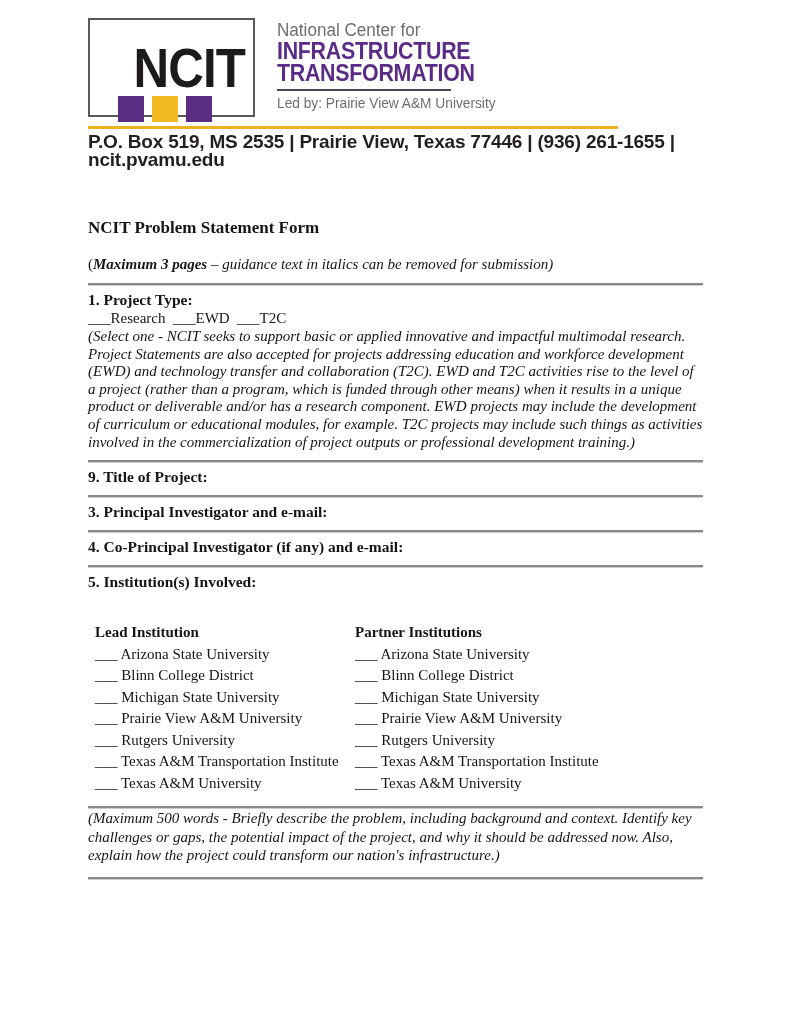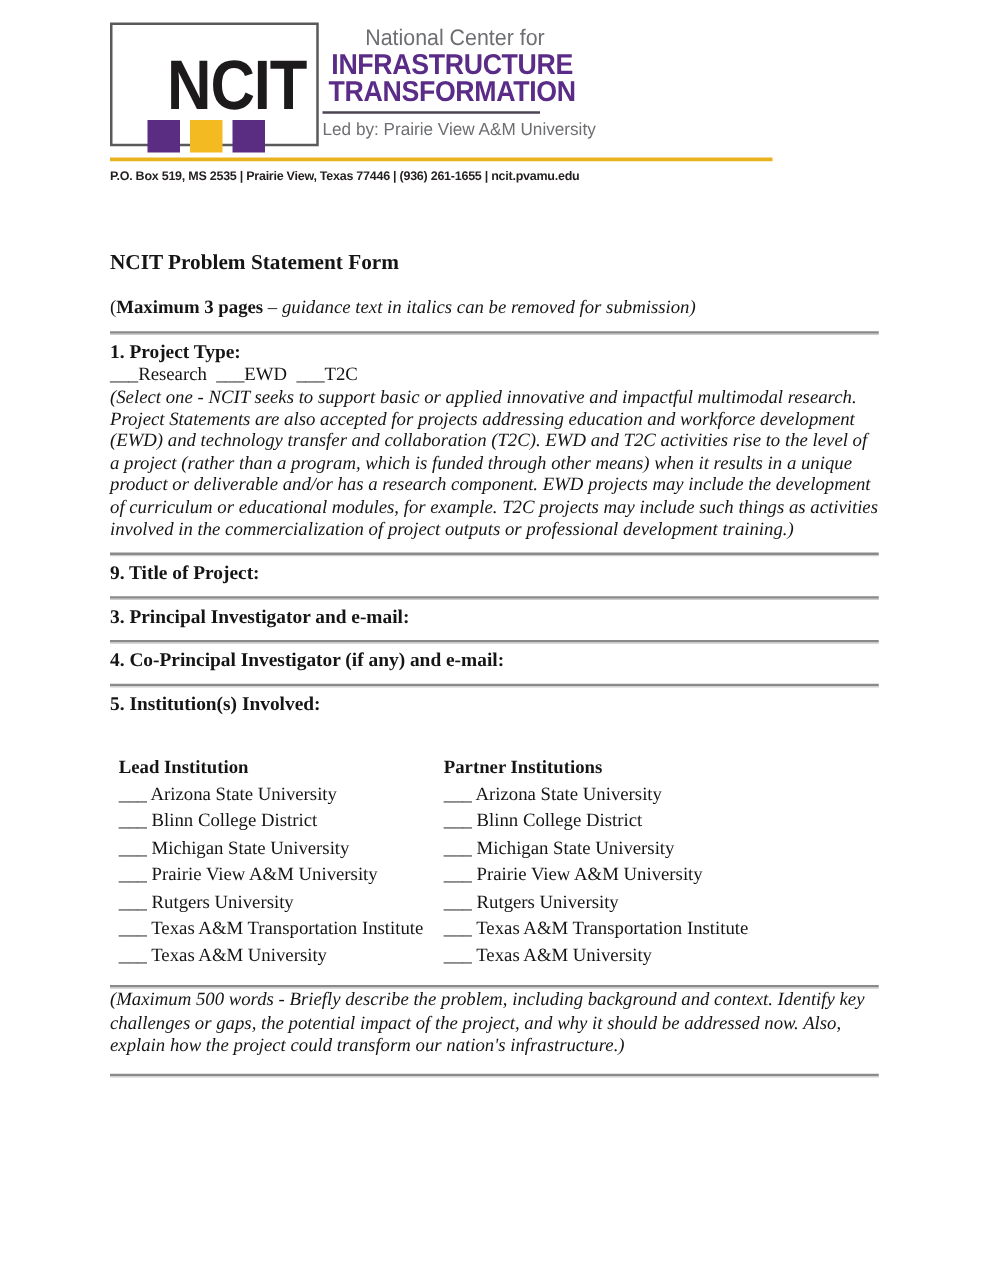--- a/index.html
+++ b/index.html
@@ -24,21 +24,21 @@
     font-family: "Liberation Sans", sans-serif;
     font-weight: bold; font-size: 56px; line-height: 56px;
     color: #1c1a1b; letter-spacing: -1px;
     transform: scaleX(0.88);
   }
   .sq { position: absolute; width: 26px; height: 26px; bottom: -7px; }
   .sq1 { left: 28px;  background: #5a2d82; }
   .sq2 { left: 62px;  background: #f3ba22; }
   .sq3 { left: 96px;  background: #5a2d82; }
 
-  .wordmark { margin-left: 3px; padding-top: 2px; text-align: center; }
+  .wordmark { margin-left: 22px; padding-top: 2px; }
   .wm-line1 {
     font-family: "Liberation Sans", sans-serif;
     font-size: 18px; line-height: 20px; color: #6d6e71;
     transform: scaleX(0.95); transform-origin: left;
   }
   .wm-caps {
     font-family: "Liberation Sans", sans-serif;
     font-weight: bold; font-size: 23px; line-height: 22px;
     color: #5b2c87; letter-spacing: -0.3px;
     transform: scaleX(0.93); transform-origin: left;
@@ -47,28 +47,28 @@
   .wm-ledby {
     font-family: "Liberation Sans", sans-serif;
     font-size: 14px; line-height: 16px; color: #6d6e71;
     transform: scaleX(0.98); transform-origin: left;
   }
 
   .gold-rule { width: 530px; height: 3px; background: #e9b31e; margin-top: 9px; }
   .contact {
     margin-top: 4px;
     font-family: "Liberation Sans", sans-serif;
-    font-weight: bold; font-size: 10px; line-height: 18px;
+    font-weight: bold; font-size: 19px; line-height: 18px;
     color: #231f20; letter-spacing: -0.2px;
   }
 
   
   .doc-title { margin: 49px 0 0 0; font-weight: bold; font-size: 17px; line-height: 20px; }
   .subtitle  { margin: 17px 0 0 0; font-size: 15px; line-height: 19px; }
-  .subtitle .bi { font-weight: bold; }
+  .subtitle .bi { font-weight: bold; font-style: italic; }
   .subtitle .it { font-style: italic; }
 
   .hrule {
     margin-top: 9px;
     height: 0;
     border-top: 2px solid #8a8a8a;
     border-bottom: 1px solid #cdcdcd;
   }
   .hrule.table-gap { margin-top: 12px; }
 

